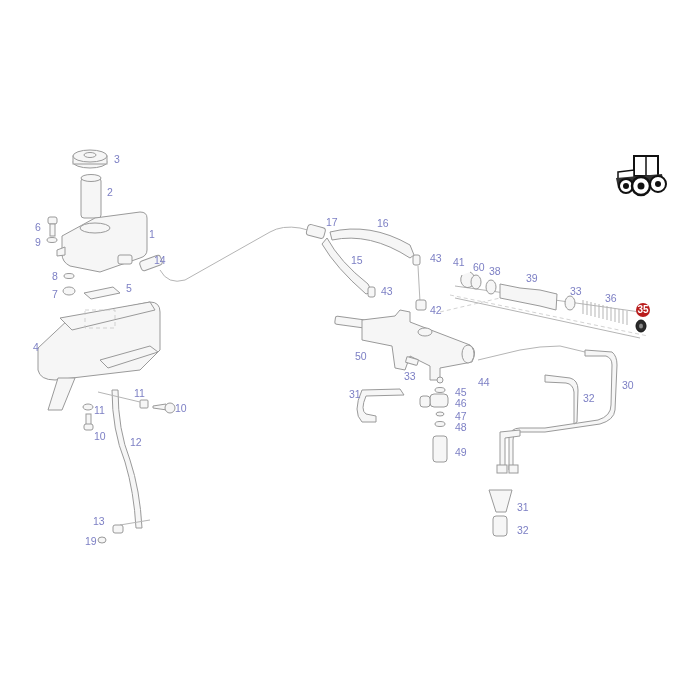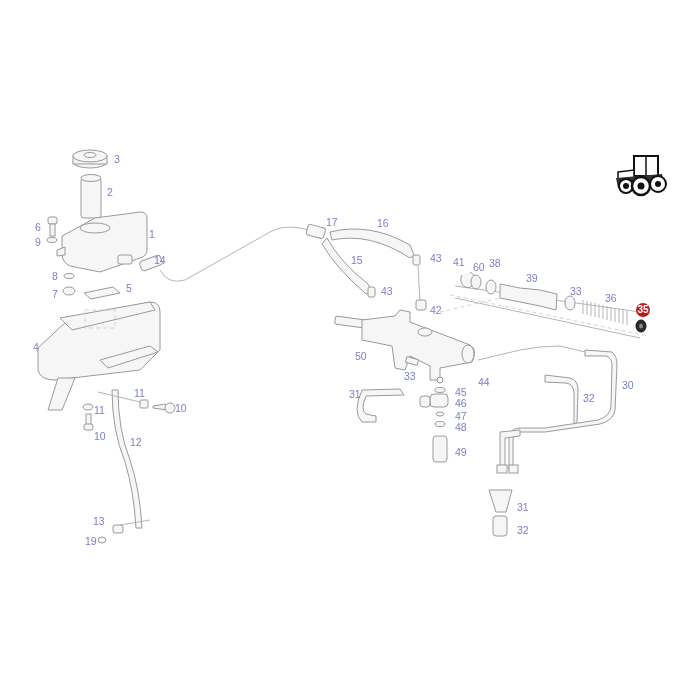--- a/index.html
+++ b/index.html
@@ -155,21 +155,21 @@
   <span class="lbl" style="left:93px;top:516px">13</span>
   <span class="lbl" style="left:85px;top:536px">19</span>
   <span class="lbl" style="left:326px;top:217px">17</span>
   <span class="lbl" style="left:377px;top:218px">16</span>
   <span class="lbl" style="left:351px;top:255px">15</span>
   <span class="lbl" style="left:430px;top:253px">43</span>
   <span class="lbl" style="left:381px;top:286px">43</span>
   <span class="lbl" style="left:430px;top:305px">42</span>
   <span class="lbl" style="left:453px;top:257px">41</span>
   <span class="lbl" style="left:473px;top:262px">60</span>
-  <span class="lbl" style="left:489px;top:258px">38</span>
+  <span class="lbl" style="left:489px;top:266px">38</span>
   <span class="lbl" style="left:526px;top:273px">39</span>
   <span class="lbl" style="left:570px;top:286px">33</span>
   <span class="lbl" style="left:605px;top:293px">36</span>
   <span class="lbl hl" style="left:636px;top:303px">35</span>
   <span class="lbl" style="left:355px;top:351px">50</span>
   <span class="lbl" style="left:404px;top:371px">33</span>
   <span class="lbl" style="left:478px;top:377px">44</span>
   <span class="lbl" style="left:455px;top:387px">45</span>
   <span class="lbl" style="left:455px;top:398px">46</span>
   <span class="lbl" style="left:455px;top:411px">47</span>

